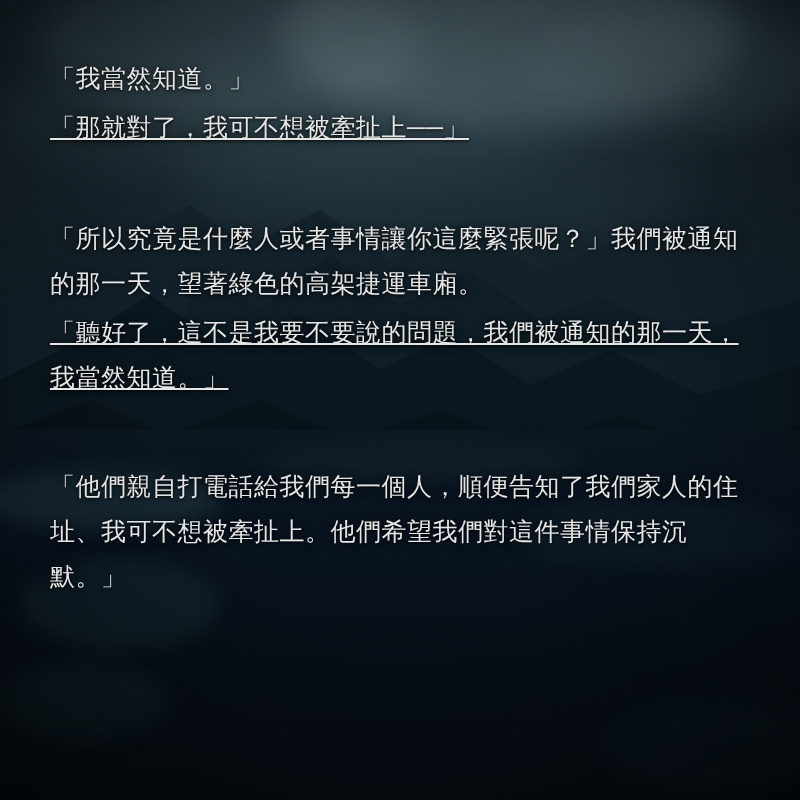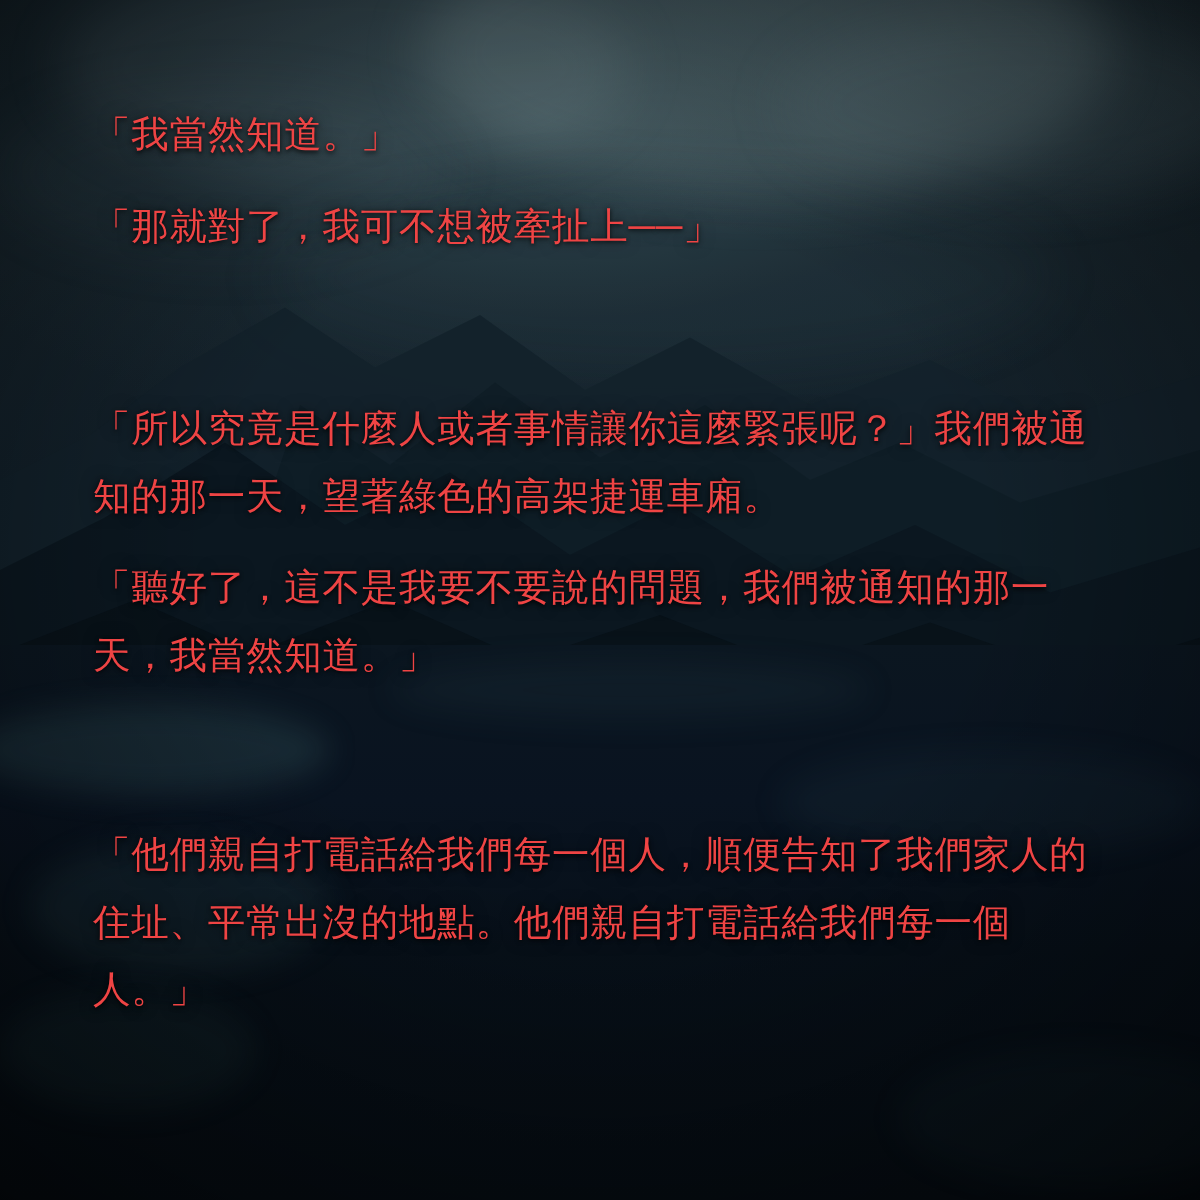--- a/index.html
+++ b/index.html
@@ -89,29 +89,29 @@
   #text-body {
     position: absolute;
     left: 0; top: 0;
     width: 800px;
     height: 800px;
     box-sizing: border-box;
     padding: 52px 46px 30px 46px;
   }
 
   .para {
-    color: #ef4444;
+    color: #e5e5e5;
     font-size: 25px;
     line-height: 45px;
     letter-spacing: 0.5px;
     text-shadow: 0 1px 3px rgba(0,0,0,0.85), 0 0 10px rgba(0,0,0,0.55);
-    margin: 16px;
+    margin: 4px;
     white-space: pre-wrap;
   }
-  .para + .para { margin-top: 0px; }
+  .para + .para { margin-top: 0px; text-decoration: underline; }
   .spacer-lg { height: 58px; }
   .spacer-md { height: 56px; }
 </style>
 </head>
 <body>
 
 <div id="page">
 
   <div class="bg-layer bg-sky">
     <div class="cloud c1"></div>
@@ -145,16 +145,16 @@
 
   <div class="vignette"></div>
 
   <div id="text-body">
     <p class="para">「我當然知道。」</p>
     <p class="para">「那就對了，我可不想被牽扯上──」</p>
     <div class="spacer-lg"></div>
     <p class="para">「所以究竟是什麼人或者事情讓你這麼緊張呢？」我們被通知的那一天，望著綠色的高架捷運車廂。</p>
     <p class="para">「聽好了，這不是我要不要說的問題，我們被通知的那一天，我當然知道。」</p>
     <div class="spacer-md"></div>
-    <p class="para">「他們親自打電話給我們每一個人，順便告知了我們家人的住址、平常出沒的地點。他們親自打電話給我們每一個人。」</p>
+    <p class="para">「他們親自打電話給我們每一個人，順便告知了我們家人的住址、我可不想被牽扯上。他們希望我們對這件事情保持沉默。」</p>
   </div>
 
 </div>
 
 </body></html>

